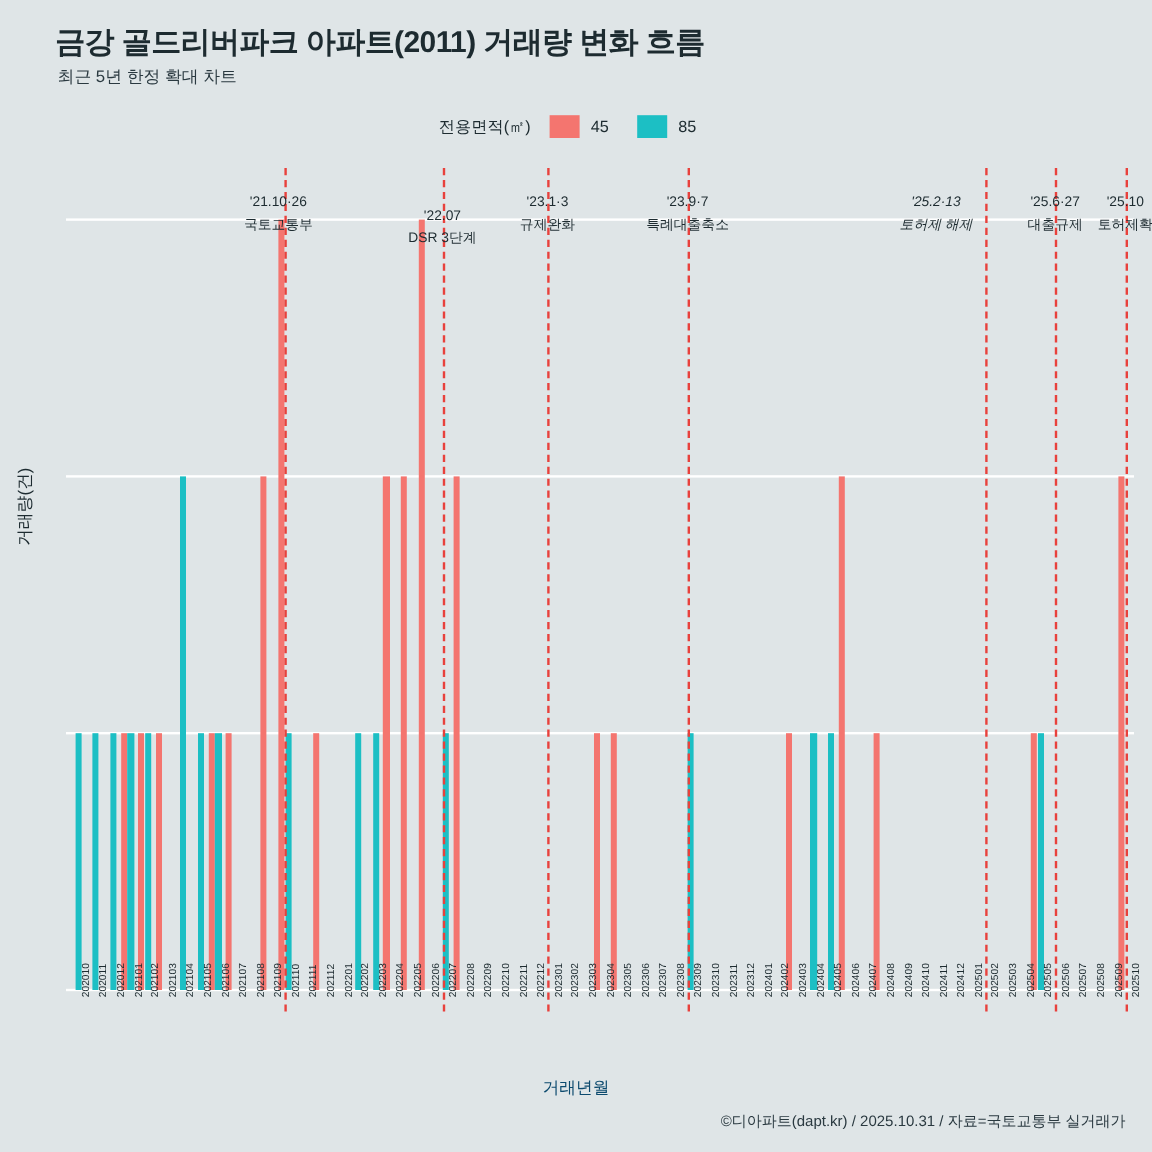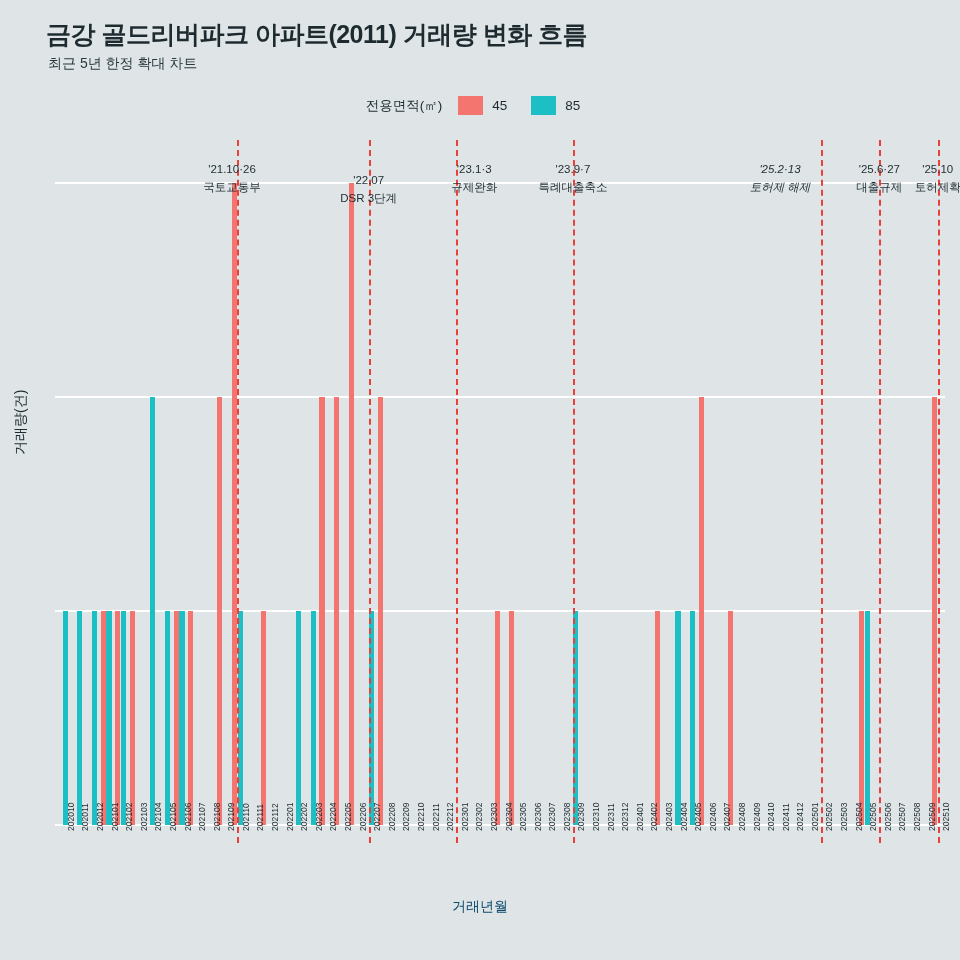--- a/index.html
+++ b/index.html
@@ -153,20 +153,21 @@
       <span class="legend-label">45</span>
     </span>
     <span class="legend-item">
       <span class="legend-swatch" style="background:#1cbfc4"></span>
       <span class="legend-label">85</span>
     </span>
   </div>
 
   <div class="ylabel">거래량(건)</div>
   <div class="xlabel">거래년월</div>
+  <div class="credit">©디아파트(dapt.kr) / 2025.10.31 / 자료=국토교통부 실거래가</div>
 
   <div id="plot">
     <div class="plot-bg"></div>
     <div id="grid-layer">
         <div class="gridline" style="top: 684px;"></div>
         <div class="gridline" style="top: 469.938px;"></div>
         <div class="gridline" style="top: 255.875px;"></div>
         <div class="gridline" style="top: 41.8125px;"></div>
       </div>
     <div id="bars-layer">
@@ -283,21 +284,21 @@
     </div>
   <div id="eventlabel-layer">
       <div class="event-label" style="left: 232px; top: 163px;">
         <div class="event-date">'21.10·26</div>
         <div class="event-text" style="margin-top: 5px;">국토교통부</div>
       </div>
       <div class="event-label" style="left: 368.689px; top: 174px;">
         <div class="event-date">'22.07</div>
         <div class="event-text" style="margin-top: 5px;">DSR 3단계</div>
       </div>
-      <div class="event-label" style="left: 456.23px; top: 163px; margin-left: 18px;">
+      <div class="event-label" style="left: 456.23px; top: 163px;">
         <div class="event-date">'23.1·3</div>
         <div class="event-text" style="margin-top: 5px;">규제완화</div>
       </div>
       <div class="event-label" style="left: 572.951px; top: 163px;">
         <div class="event-date">'23.9·7</div>
         <div class="event-text" style="margin-top: 5px;">특례대출축소</div>
       </div>
       <div class="event-label" style="left: 780px; top: 163px; font-style: italic;">
         <div class="event-date">'25.2·13</div>
         <div class="event-text" style="margin-top: 5px;">토허제 해제</div>

